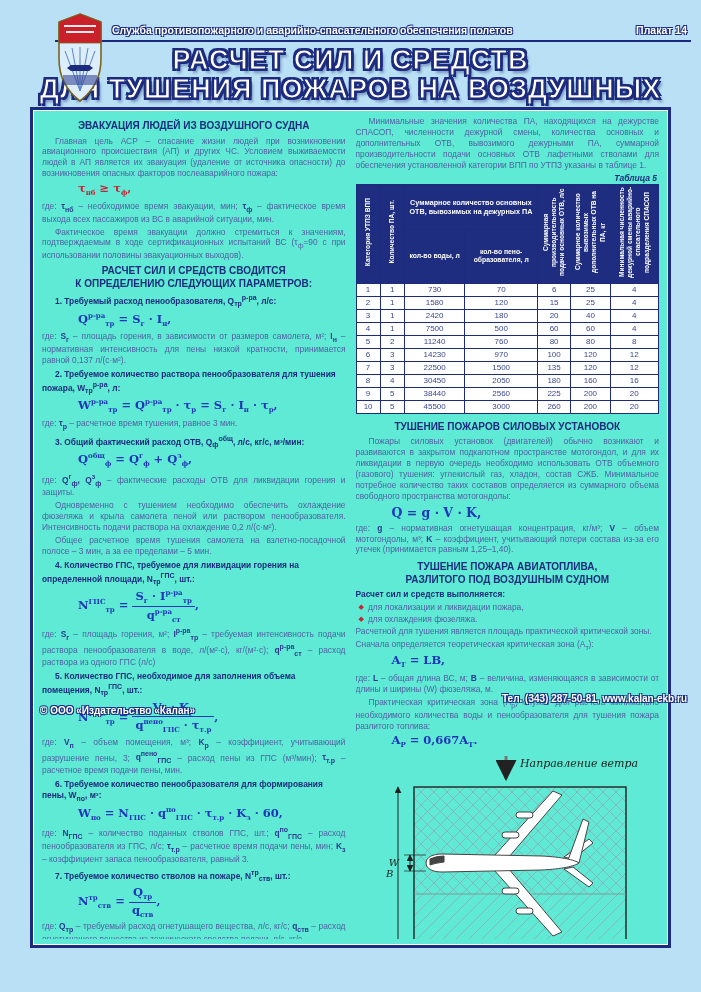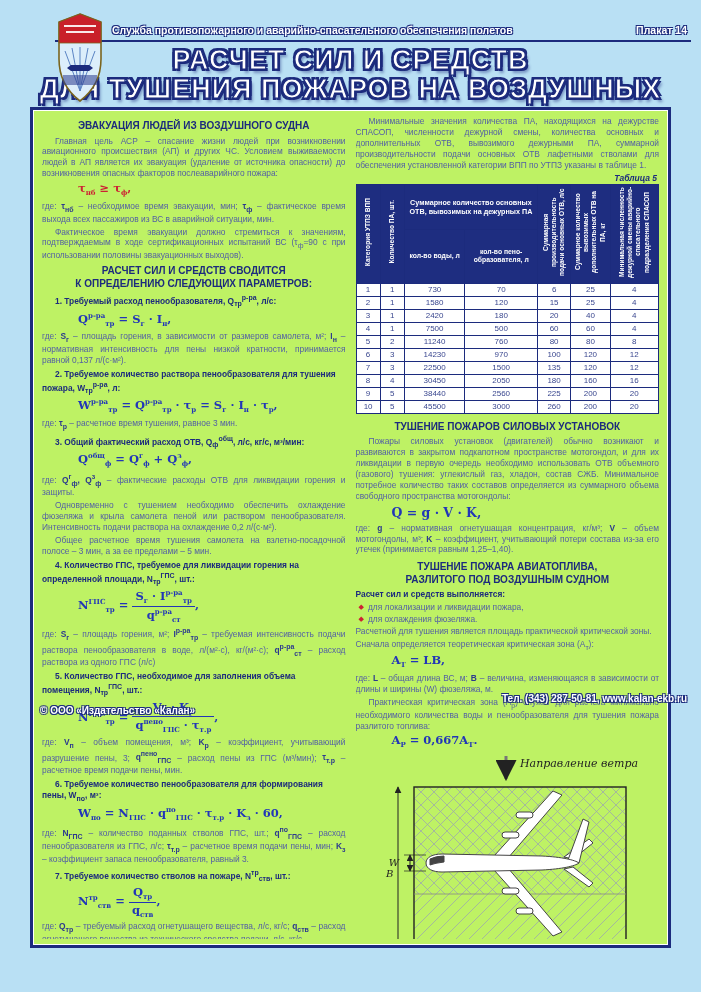--- a/index.html
+++ b/index.html
@@ -14,21 +14,21 @@
     text-shadow:-1px -1px 0 #1c2b7d,1px -1px 0 #1c2b7d,-1px 1px 0 #1c2b7d,1px 1px 0 #1c2b7d;}
   .hdr-rule{position:absolute;top:40px;left:55px;width:636px;height:2px;background:#1c2b7d;}
   .emblem{position:absolute;top:13px;left:57px;z-index:5;}
   .title{position:absolute;left:0;width:701px;text-align:center;font-weight:bold;color:#fff;
     font-size:27px;letter-spacing:1px;-webkit-text-stroke:1.2px #1c2b7d;
     text-shadow:-2px -2px 0 #1c2b7d,2px -2px 0 #1c2b7d,-2px 2px 0 #1c2b7d,2px 2px 0 #1c2b7d,3px 4px 3px rgba(28,43,125,.45);}
   .title1{top:45px;}
   .title2{top:74px;}
 
   
-  .panel{position:absolute;top:107px;left:30px;width:641px;height:841px;background:#bef264;
+  .panel{position:absolute;top:107px;left:30px;width:641px;height:841px;background:#5eead4;
     border:3px solid #1c2b7d;box-shadow:inset 0 0 0 1px #ffffff;display:grid;
     grid-template-columns:1fr 1fr;gap:0 10px;padding:6px 9px;}
   .col{overflow:hidden;height:100%;}
 
   h2{font-size:10px;font-weight:bold;color:#1c2b7d;text-align:center;margin:4px 0 3px;line-height:1.25;}
   .body{font-size:8.4px;line-height:1.3;color:#5360a4;margin-bottom:2px;text-align:justify;}
   .body b{color:#2c3a8e;}
   .ind{text-indent:13px;}
   .item-label{font-size:8.4px;font-weight:bold;color:#1c2b7d;line-height:1.3;text-indent:13px;margin-top:3px;text-align:left;}
   .formula{font-family:"DejaVu Serif",serif;font-weight:bold;color:#2135b8;

